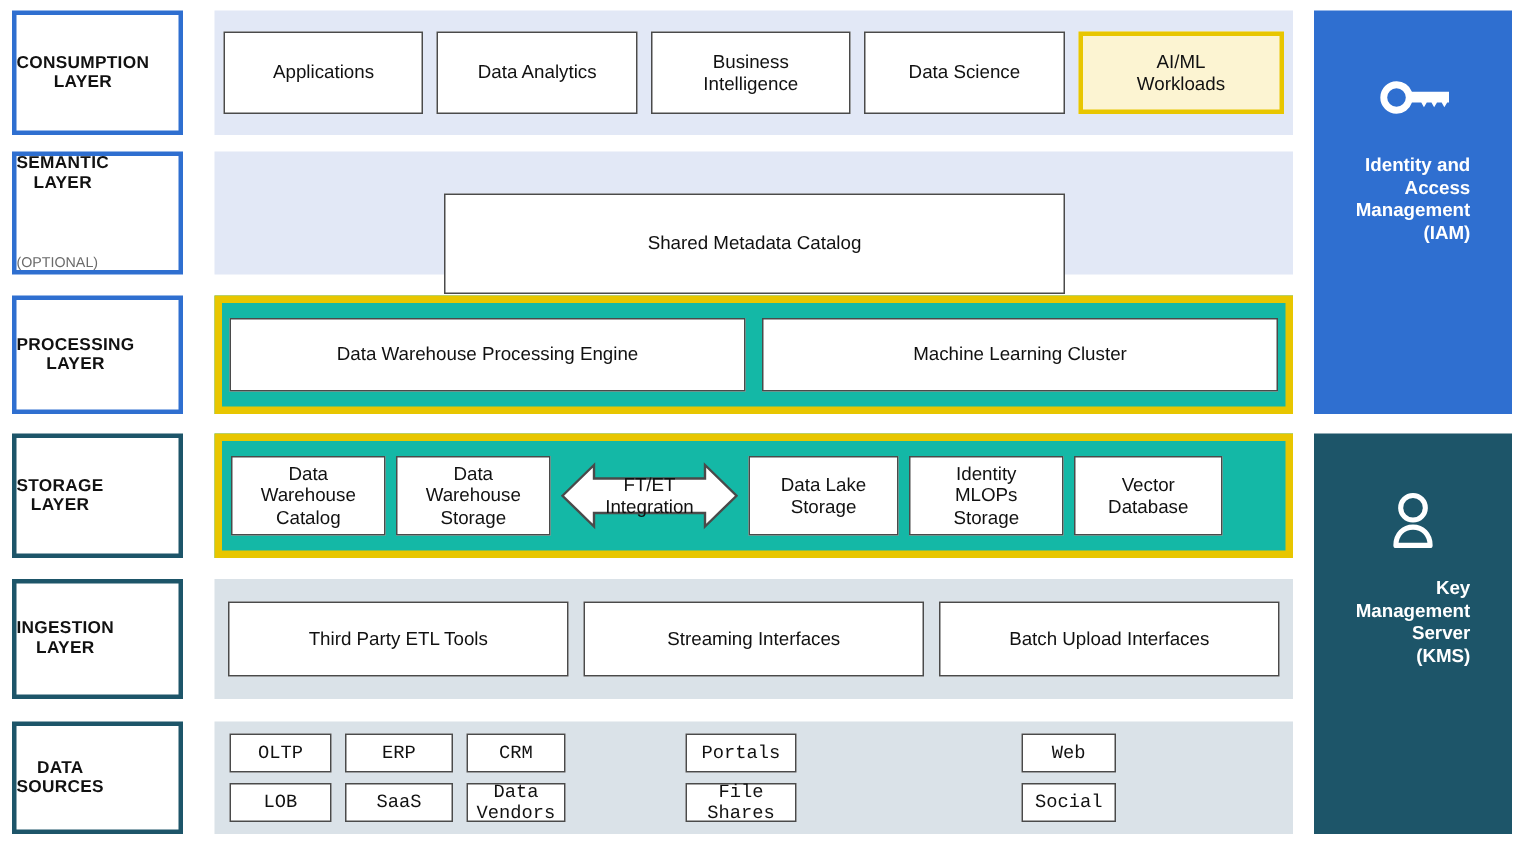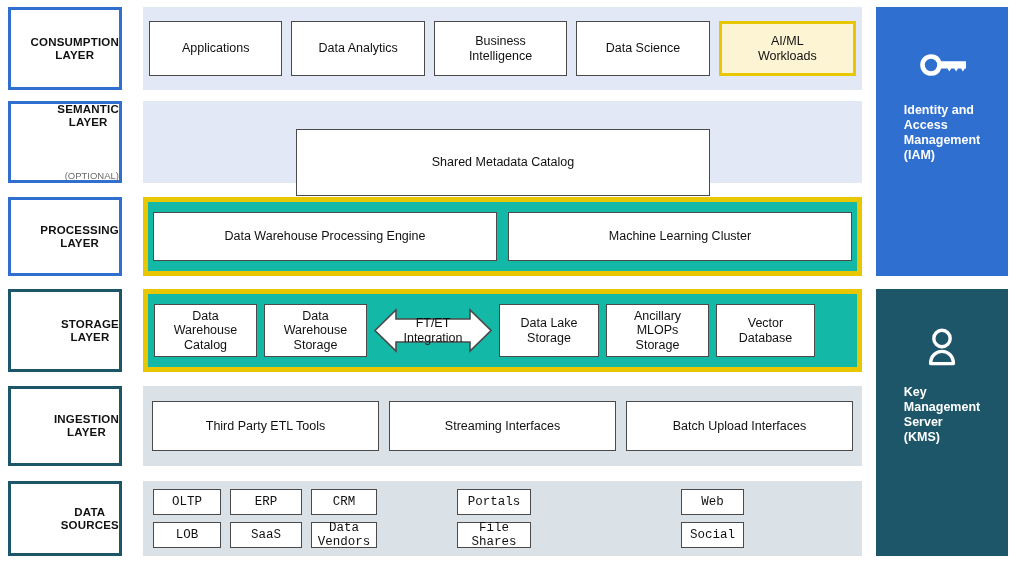--- a/index.html
+++ b/index.html
@@ -22,21 +22,21 @@
 
   
   .layer-label {
     position: absolute;
     left: 8px;
     width: 114px;
     background: #ffffff;
     box-sizing: border-box;
     display: flex;
     flex-direction: column;
-    align-items: flex-end;
+    align-items: flex-start;
     justify-content: center;
     text-align: center;
     line-height: 1.12;
   }
   .layer-label.blue   { border: 3px solid #2f6fd0; }
   .layer-label.teal   { border: 3px solid #1d5569; }
   .layer-label .ltitle {
     font-size: 11.5px;
     font-weight: bold;
     letter-spacing: 0.2px;
@@ -202,21 +202,21 @@
   
   .side-panel {
     position: absolute;
     left: 876px;
     width: 132px;
     box-sizing: border-box;
     display: flex;
     flex-direction: column;
     align-items: center;
     color: #ffffff;
-    text-align: left;
+    text-align: right;
   }
   #iam-panel {
     top: 7px;
     height: 269px;
     background: #2f6fd0;
   }
   #kms-panel {
     top: 289px;
     height: 267px;
     background: #1d5569;
@@ -308,21 +308,21 @@
       <div class="arrow2">
         <svg viewBox="0 0 118 53" preserveAspectRatio="none">
           <polygon points="1,26.5 22,6 22,15 96,15 96,6 117,26.5 96,47 96,38 22,38 22,47" fill="#ffffff" stroke="#4a4a4a" stroke-width="1.6" stroke-linejoin="miter"></polygon>
         </svg>
         <span class="arrow-label">FT/ET
 Integration</span>
       </div>
 
       <div class="node s-w3">Data Lake
 Storage</div>
-      <div class="node s-w4">Ancillary
+      <div class="node s-w4">Identity
 MLOPs
 Storage</div>
       <div class="node s-w5">Vector
 Database</div>
     </div>
   </div>
 
   <div class="band bluegray" id="ingestion-band">
     <div class="band-inner" id="ingestion-row">
       <div class="node">Third Party ETL Tools</div>

